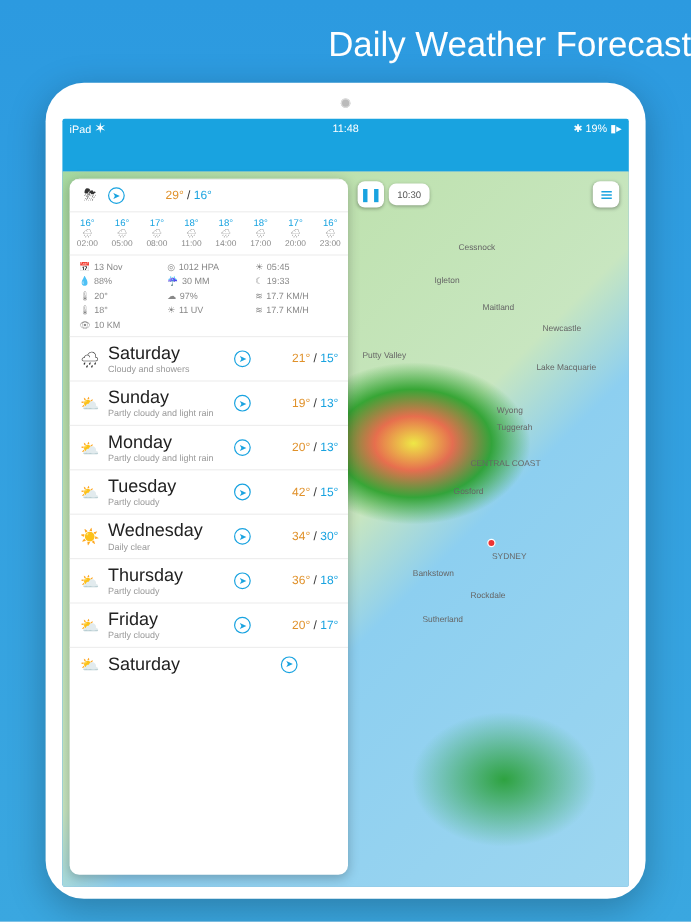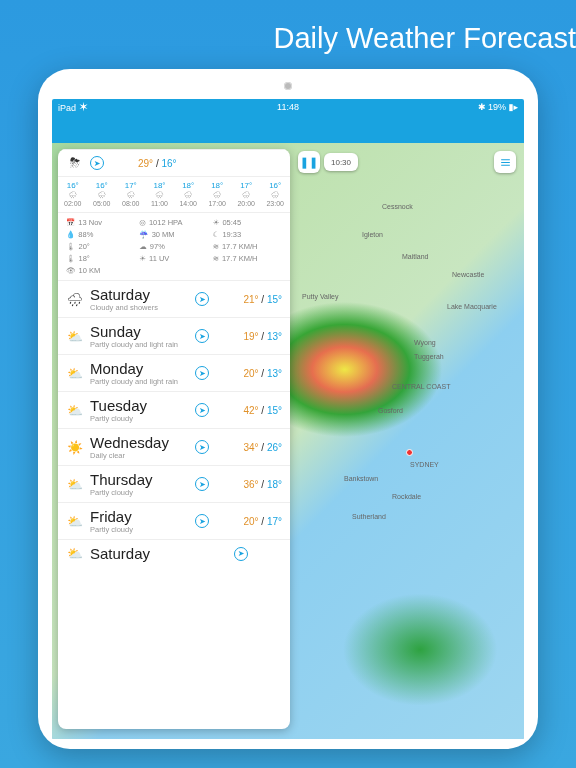--- a/index.html
+++ b/index.html
@@ -242,21 +242,21 @@
               <span class="dir">➤</span>
               <span class="temps"><span class="hi">42°</span> / <span class="lo">15°</span></span>
             </div>
             <div class="drow">
               <span class="wicon">☀️</span>
               <div class="dmid">
                 <div class="dname">Wednesday</div>
                 <div class="dcond">Daily clear</div>
               </div>
               <span class="dir">➤</span>
-              <span class="temps"><span class="hi">34°</span> / <span class="lo">26°</span></span>
+              <span class="temps"><span class="hi">34°</span> / <span class="lo">30°</span></span>
             </div>
             <div class="drow">
               <span class="wicon">⛅</span>
               <div class="dmid">
                 <div class="dname">Thursday</div>
                 <div class="dcond">Partly cloudy</div>
               </div>
               <span class="dir">➤</span>
               <span class="temps"><span class="hi">36°</span> / <span class="lo">18°</span></span>
             </div>

